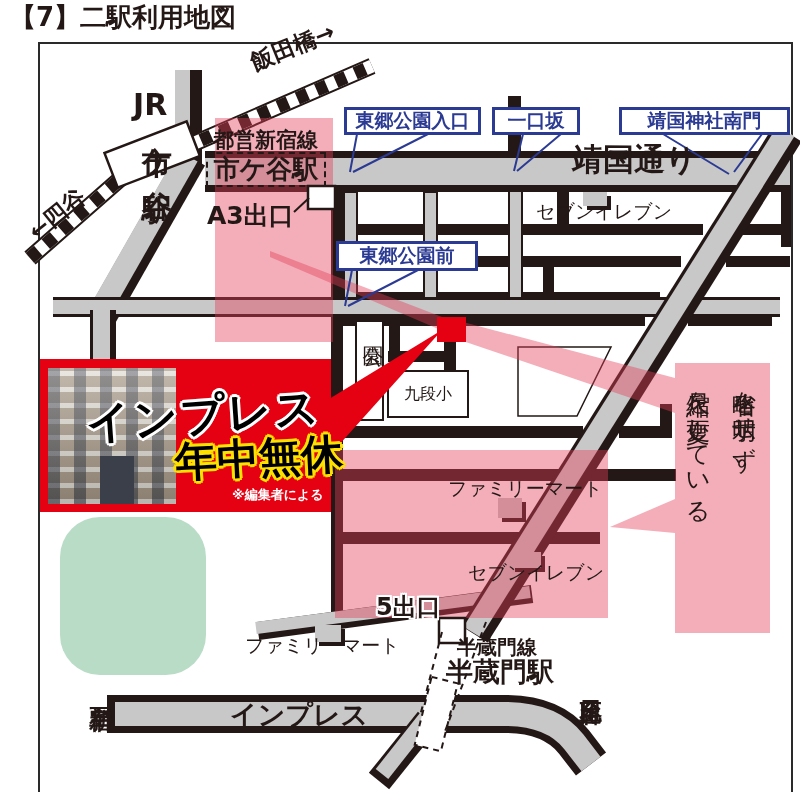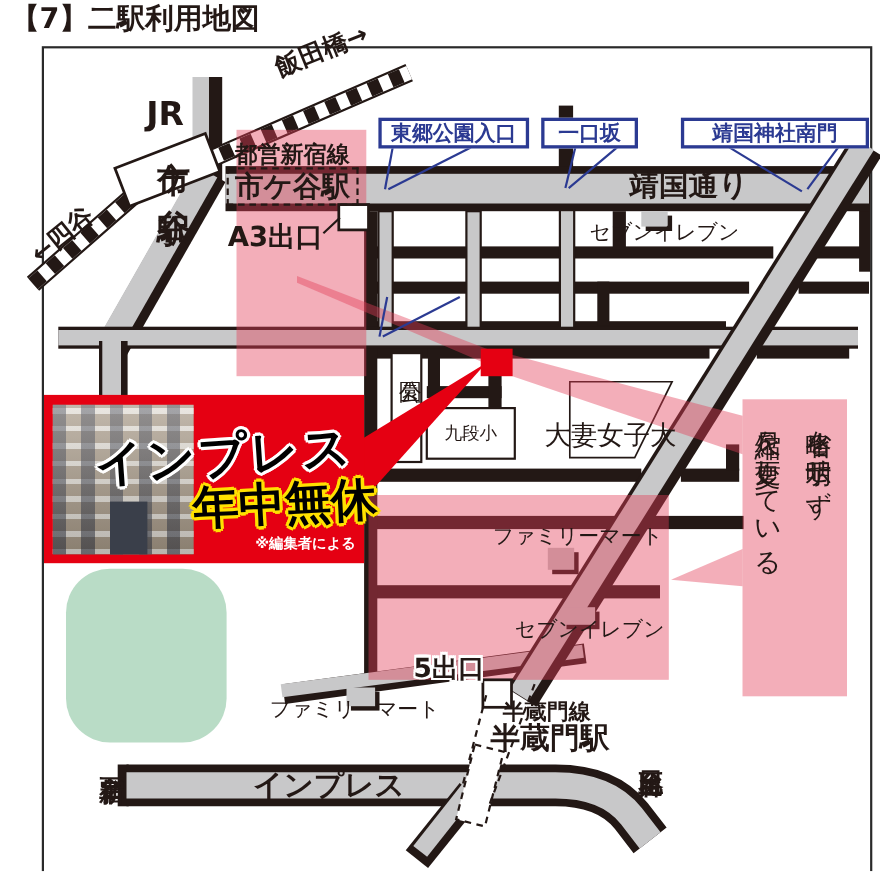--- a/index.html
+++ b/index.html
@@ -202,28 +202,28 @@
 
   <div class="lbl b" style="left:213px;top:129px;font-size:21px;">都営新宿線</div>
   <div class="dashedbox" style="left:206px;top:152px;width:120px;height:35px;">
     <span class="b" style="font-size:26px;">市ケ谷駅</span>
   </div>
   <div class="lbl b" style="left:207px;top:202px;font-size:25px;">A3出口</div>
 
   <div class="bluebox" style="left:344px;top:107px;width:137px;height:28px;">東郷公園入口</div>
   <div class="bluebox" style="left:492px;top:107px;width:88px;height:28px;">一口坂</div>
   <div class="bluebox" style="left:619px;top:107px;width:171px;height:28px;">靖国神社南門</div>
-
-  <div class="lbl b" style="left:572px;top:154px;font-size:27px;">靖国通り</div>
+  <div class="bluebox" style="left:336px;top:241px;width:142px;height:30px;">東郷公園前</div>
+
+  <div class="lbl b" style="left:572px;top:142px;font-size:31px;">靖国通り</div>
   <div class="lbl b" style="left:230px;top:700px;font-size:27px;">インプレス</div>
 
   <div class="lbl" style="left:536px;top:201px;font-size:19px;">セブンイレブン</div>
   <div class="lbl v" style="left:361px;top:330px;font-size:21px;height:84px;">公園</div>
   <div class="lbl" style="left:388px;top:371px;width:80px;height:46px;display:flex;align-items:center;justify-content:center;font-size:16px;">九段小</div>
-  <div class="lbl" style="left:495px;top:383px;font-size:24px;">大妻女子大</div>
   <div class="lbl" style="left:448px;top:478px;font-size:19px;">ファミリーマート</div>
   <div class="lbl" style="left:468px;top:562px;font-size:19px;">セブンイレブン</div>
   <div class="lbl" style="left:245px;top:635px;font-size:19px;">ファミリーマート</div>
 
   <div class="lbl b halo" style="left:376px;top:594px;font-size:24px;">5出口</div>
   <div class="lbl b" style="left:457px;top:636px;font-size:20px;">半蔵門線</div>
   <div class="lbl b" style="left:446px;top:657px;font-size:27px;">半蔵門駅</div>
 
   <div class="lbl b v" style="left:88px;top:688px;font-size:23px;height:80px;">至新宿</div>
   <div class="lbl b v" style="left:578px;top:683px;font-size:23px;height:90px;">至日比谷</div>

